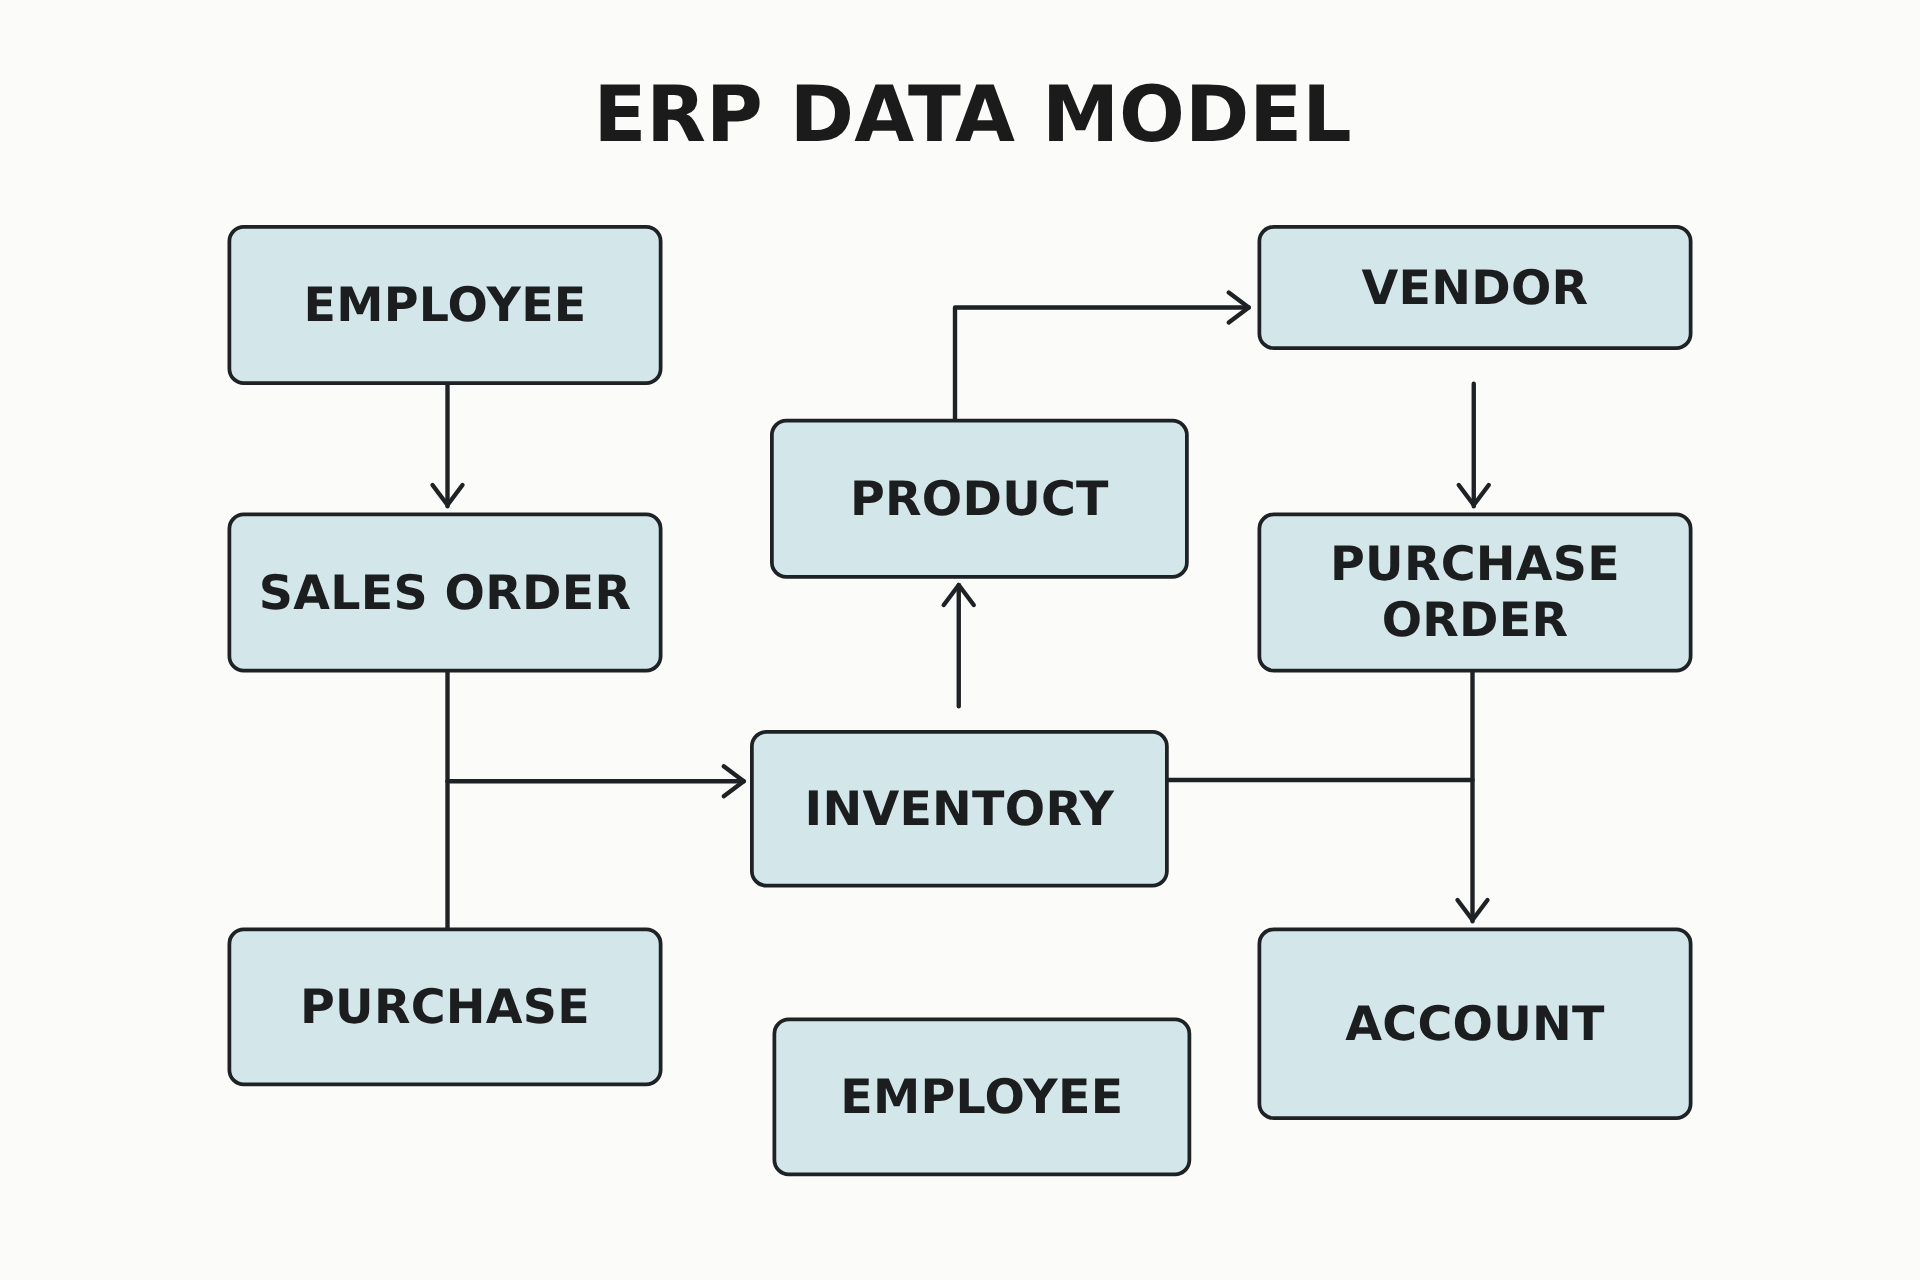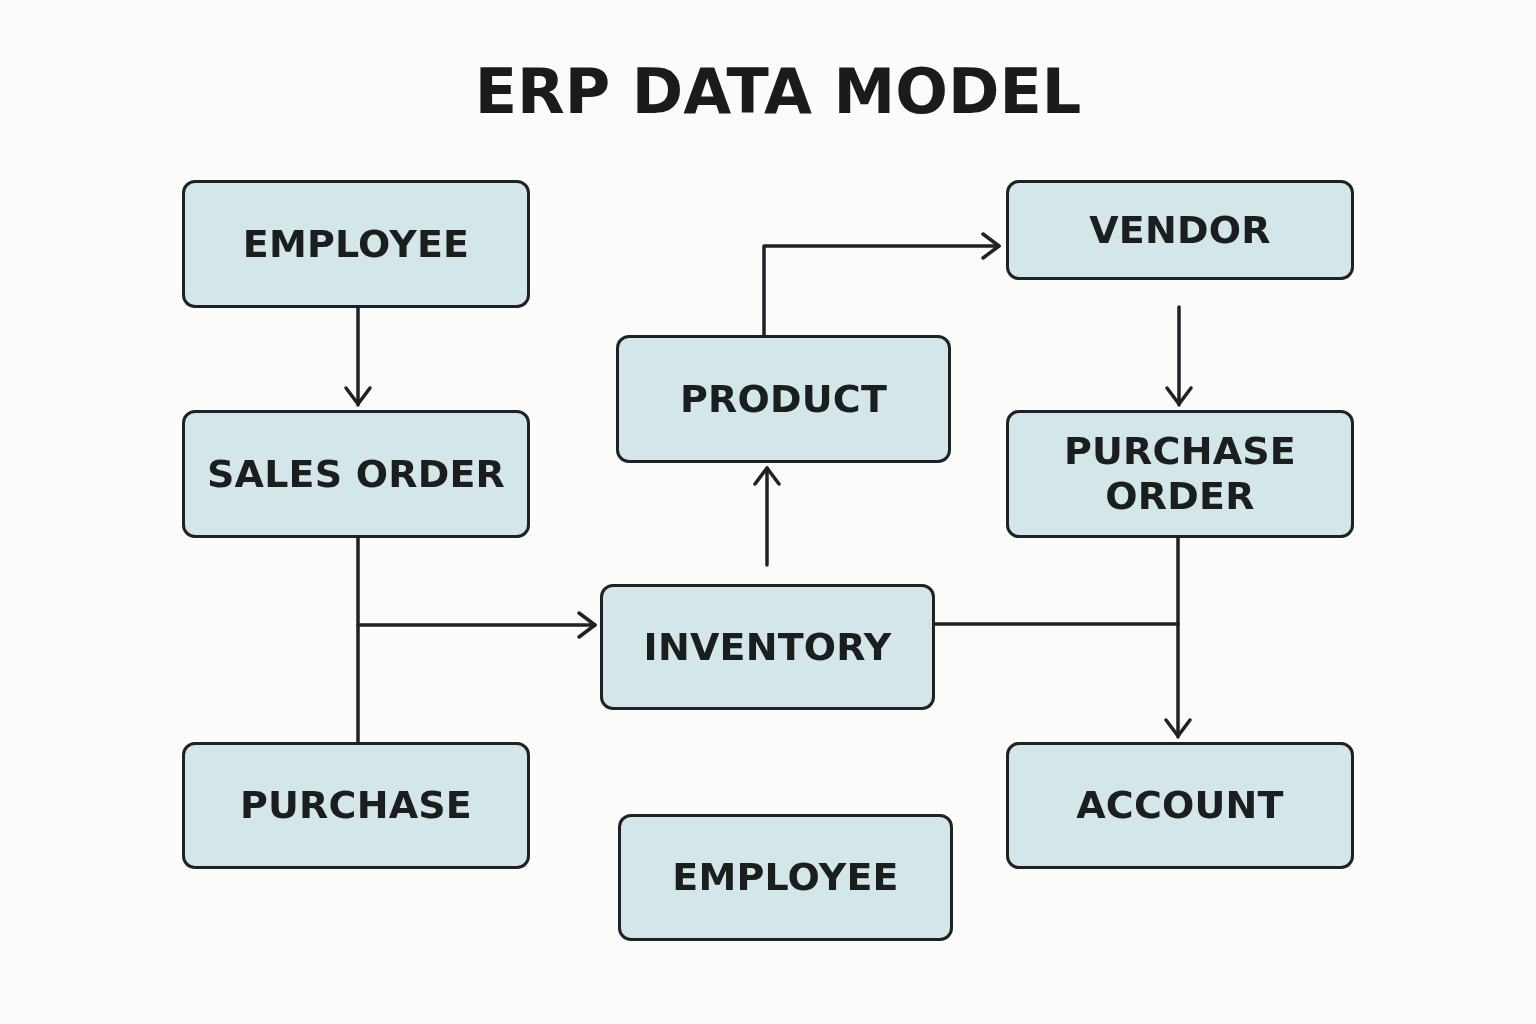--- a/index.html
+++ b/index.html
@@ -124,15 +124,15 @@
 
 <div class="entity" style="left:1006px; top:180px; width:348px; height:100px;">
   <span class="entity-label">VENDOR</span>
 </div>
 
 <div class="entity" style="left:1006px; top:410px; width:348px; height:128px;">
   <span class="entity-label">PURCHASE
 ORDER</span>
 </div>
 
-<div class="entity" style="left:1006px; top:742px; width:348px; height:127px;">
+<div class="entity" style="left:1006px; top:742px; width:348px; height:154px;">
   <span class="entity-label">ACCOUNT</span>
 </div>
 
 </body></html>

